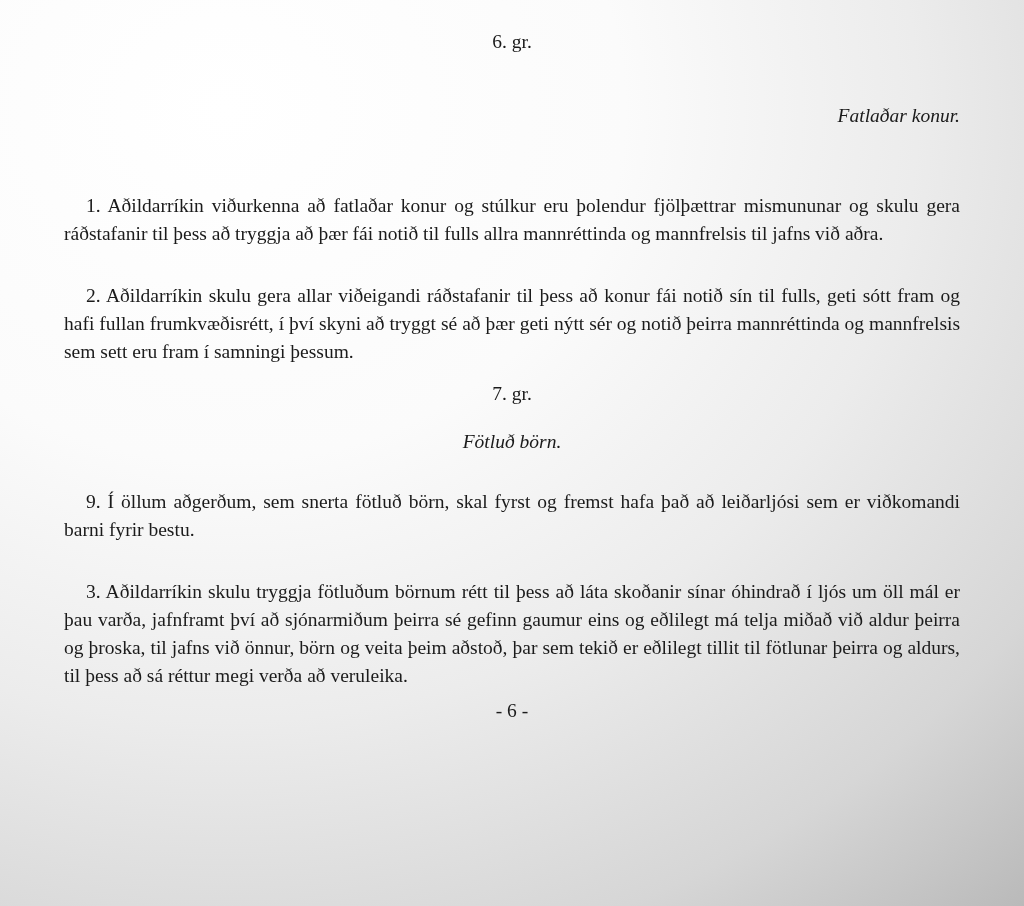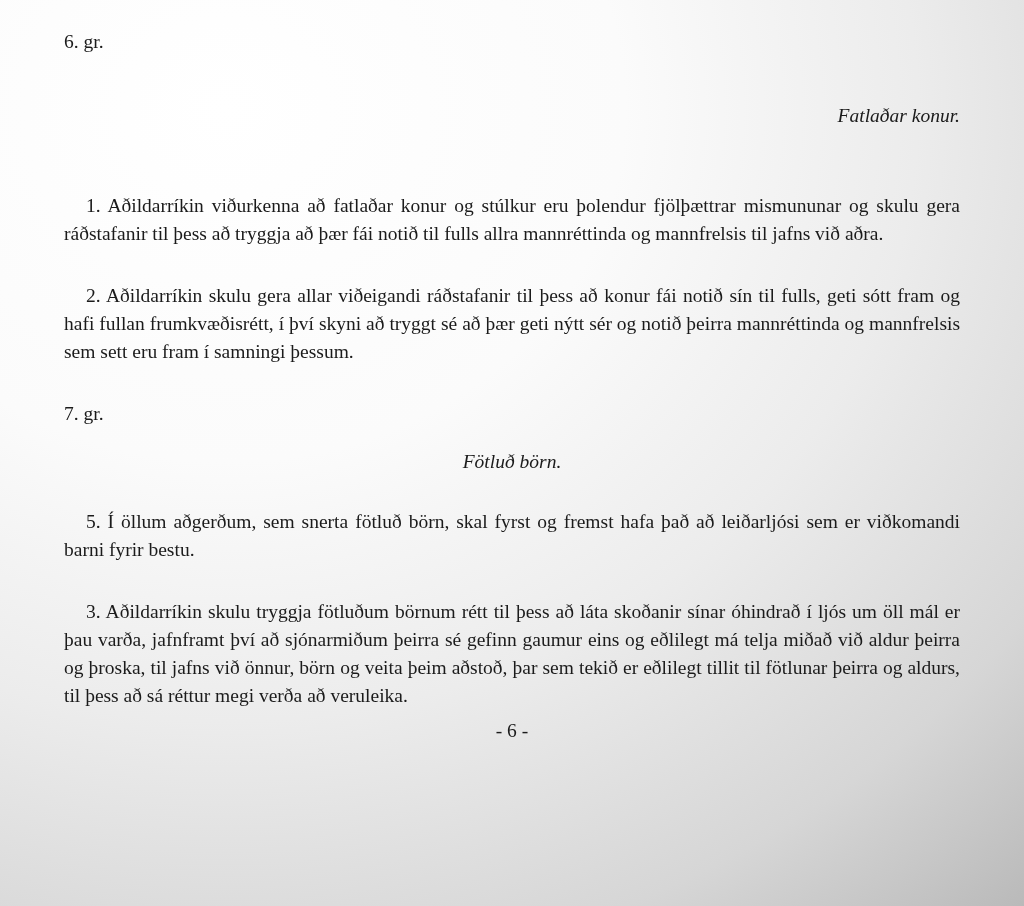--- a/index.html
+++ b/index.html
@@ -16,20 +16,21 @@
     font-family: "Liberation Serif", "DejaVu Serif", serif;
     color: #1b1b1b;
   }
   .page {
     box-sizing: border-box;
     width: 1024px;
     height: 906px;
     padding: 30px 64px 0 64px;
   }
   .article-heading {
+    text-align: center;
     font-size: 19.5px;
     line-height: 24px;
     margin: 0;
     font-weight: normal;
   }
   .article-subheading {
     text-align: center;
     font-style: italic;
     font-size: 19.5px;
     line-height: 24px;
@@ -39,21 +40,21 @@
     margin: 0;
     font-size: 19.5px;
     line-height: 28px;
     text-align: justify;
     text-indent: 22px;
   }
   
   .mt-sub1   { margin-top: 50px; text-align: right; }
   .mt-p1     { margin-top: 64px; }
   .mt-p      { margin-top: 34px; }
-  .mt-head2  { margin-top: 36px; }
+  .mt-head2  { margin-top: 16px; }
   .mt-sub2   { margin-top: 24px; }
   .footer {
     text-align: center;
     font-size: 19.5px;
     line-height: 24px;
     margin-top: 9px;
   }
 </style>
 </head>
 <body>
@@ -66,19 +67,19 @@
 
   <p class="para mt-p1">1. Aðildarríkin viðurkenna að fatlaðar konur og stúlkur eru þolendur fjölþættrar mismununar og skulu gera ráðstafanir til þess að tryggja að þær fái notið til fulls allra mannréttinda og mannfrelsis til jafns við aðra.</p>
 
   <p class="para mt-p">2. Aðildarríkin skulu gera allar viðeigandi ráðstafanir til þess að konur fái notið sín til fulls, geti sótt fram og hafi fullan frumkvæðisrétt, í því skyni að tryggt sé að þær geti nýtt sér og notið þeirra mannréttinda og mannfrelsis sem sett eru fram í samningi þessum.</p>
 
   <div class="article-heading mt-head2">7. gr.</div>
 
   <div class="article-subheading mt-sub2">Fötluð börn.</div>
 
 
-  <p class="para mt-p">5. Í öllum aðgerðum, sem snerta fötluð börn, skal fyrst og fremst hafa það að leiðarljósi sem er viðkomandi barni fyrir bestu.</p>
+  <p class="para mt-p">9. Í öllum aðgerðum, sem snerta fötluð börn, skal fyrst og fremst hafa það að leiðarljósi sem er viðkomandi barni fyrir bestu.</p>
 
   <p class="para mt-p">3. Aðildarríkin skulu tryggja fötluðum börnum rétt til þess að láta skoðanir sínar óhindrað í ljós um öll mál er þau varða, jafnframt því að sjónarmiðum þeirra sé gefinn gaumur eins og eðlilegt má telja miðað við aldur þeirra og þroska, til jafns við önnur, börn og veita þeim aðstoð, þar sem tekið er eðlilegt tillit til fötlunar þeirra og aldurs, til þess að sá réttur megi verða að veruleika.</p>
 
   <div class="footer">- 6 -</div>
 
 </div>
 
 </body></html>

